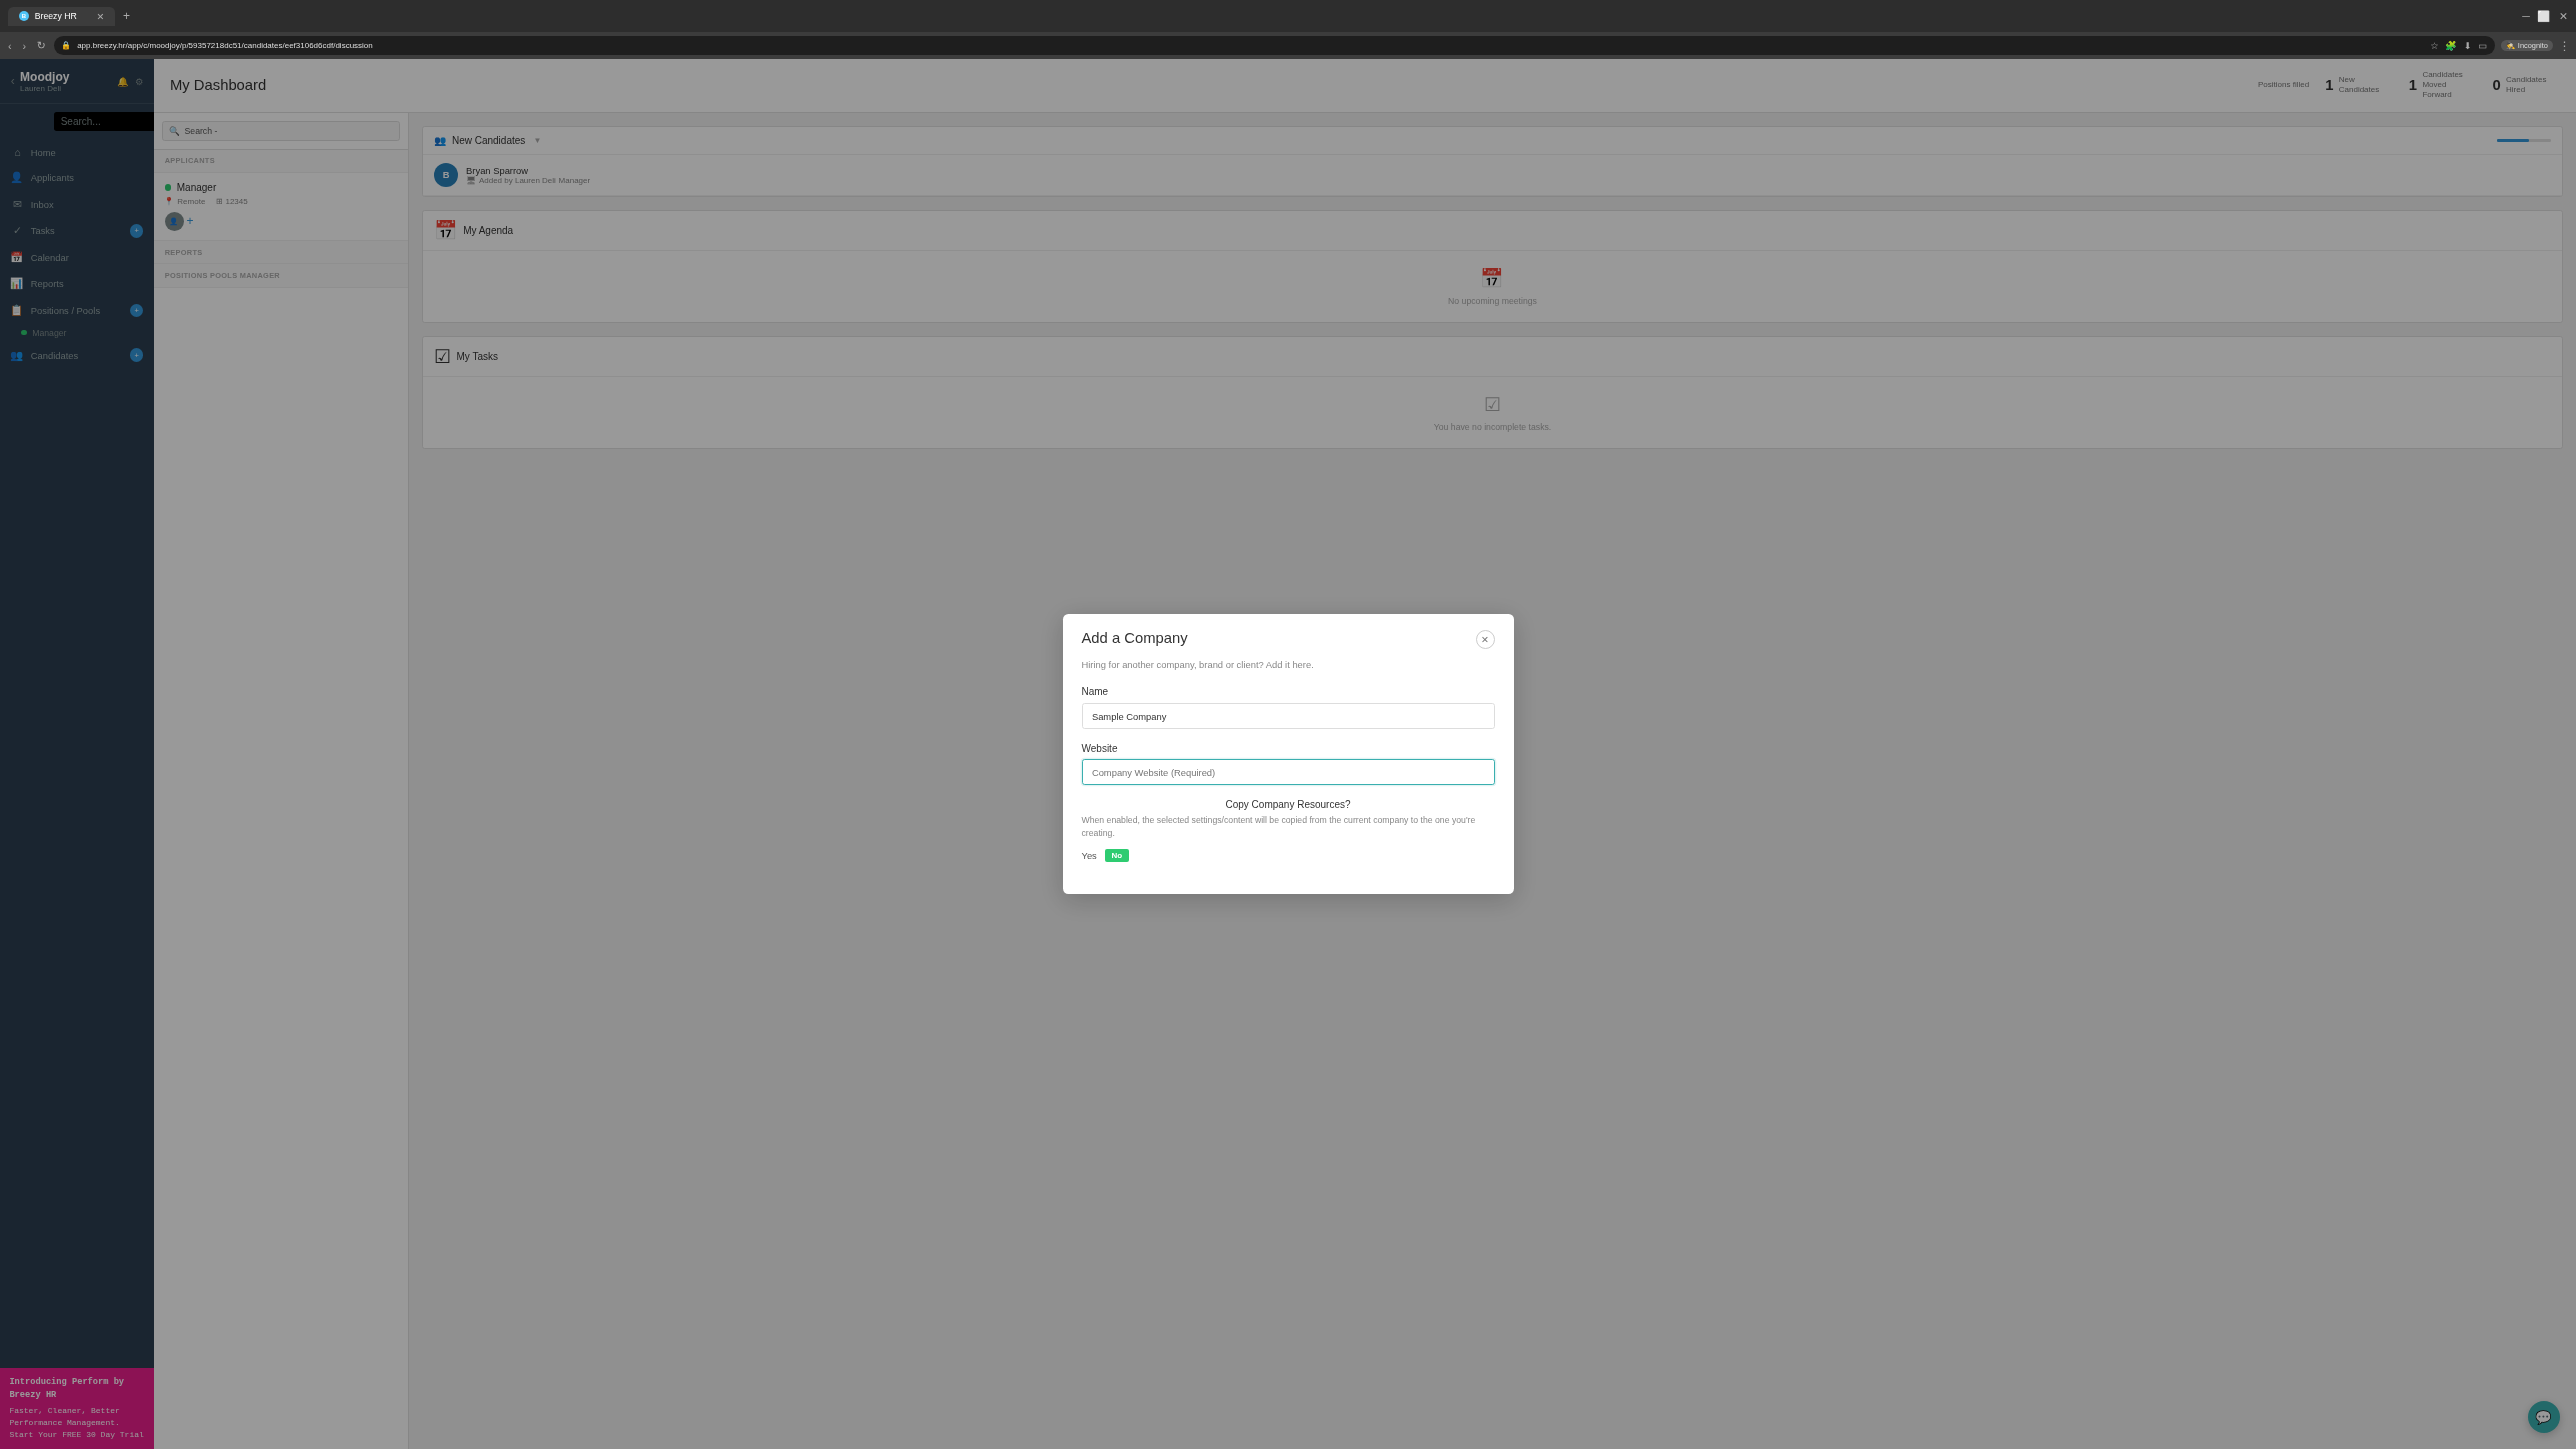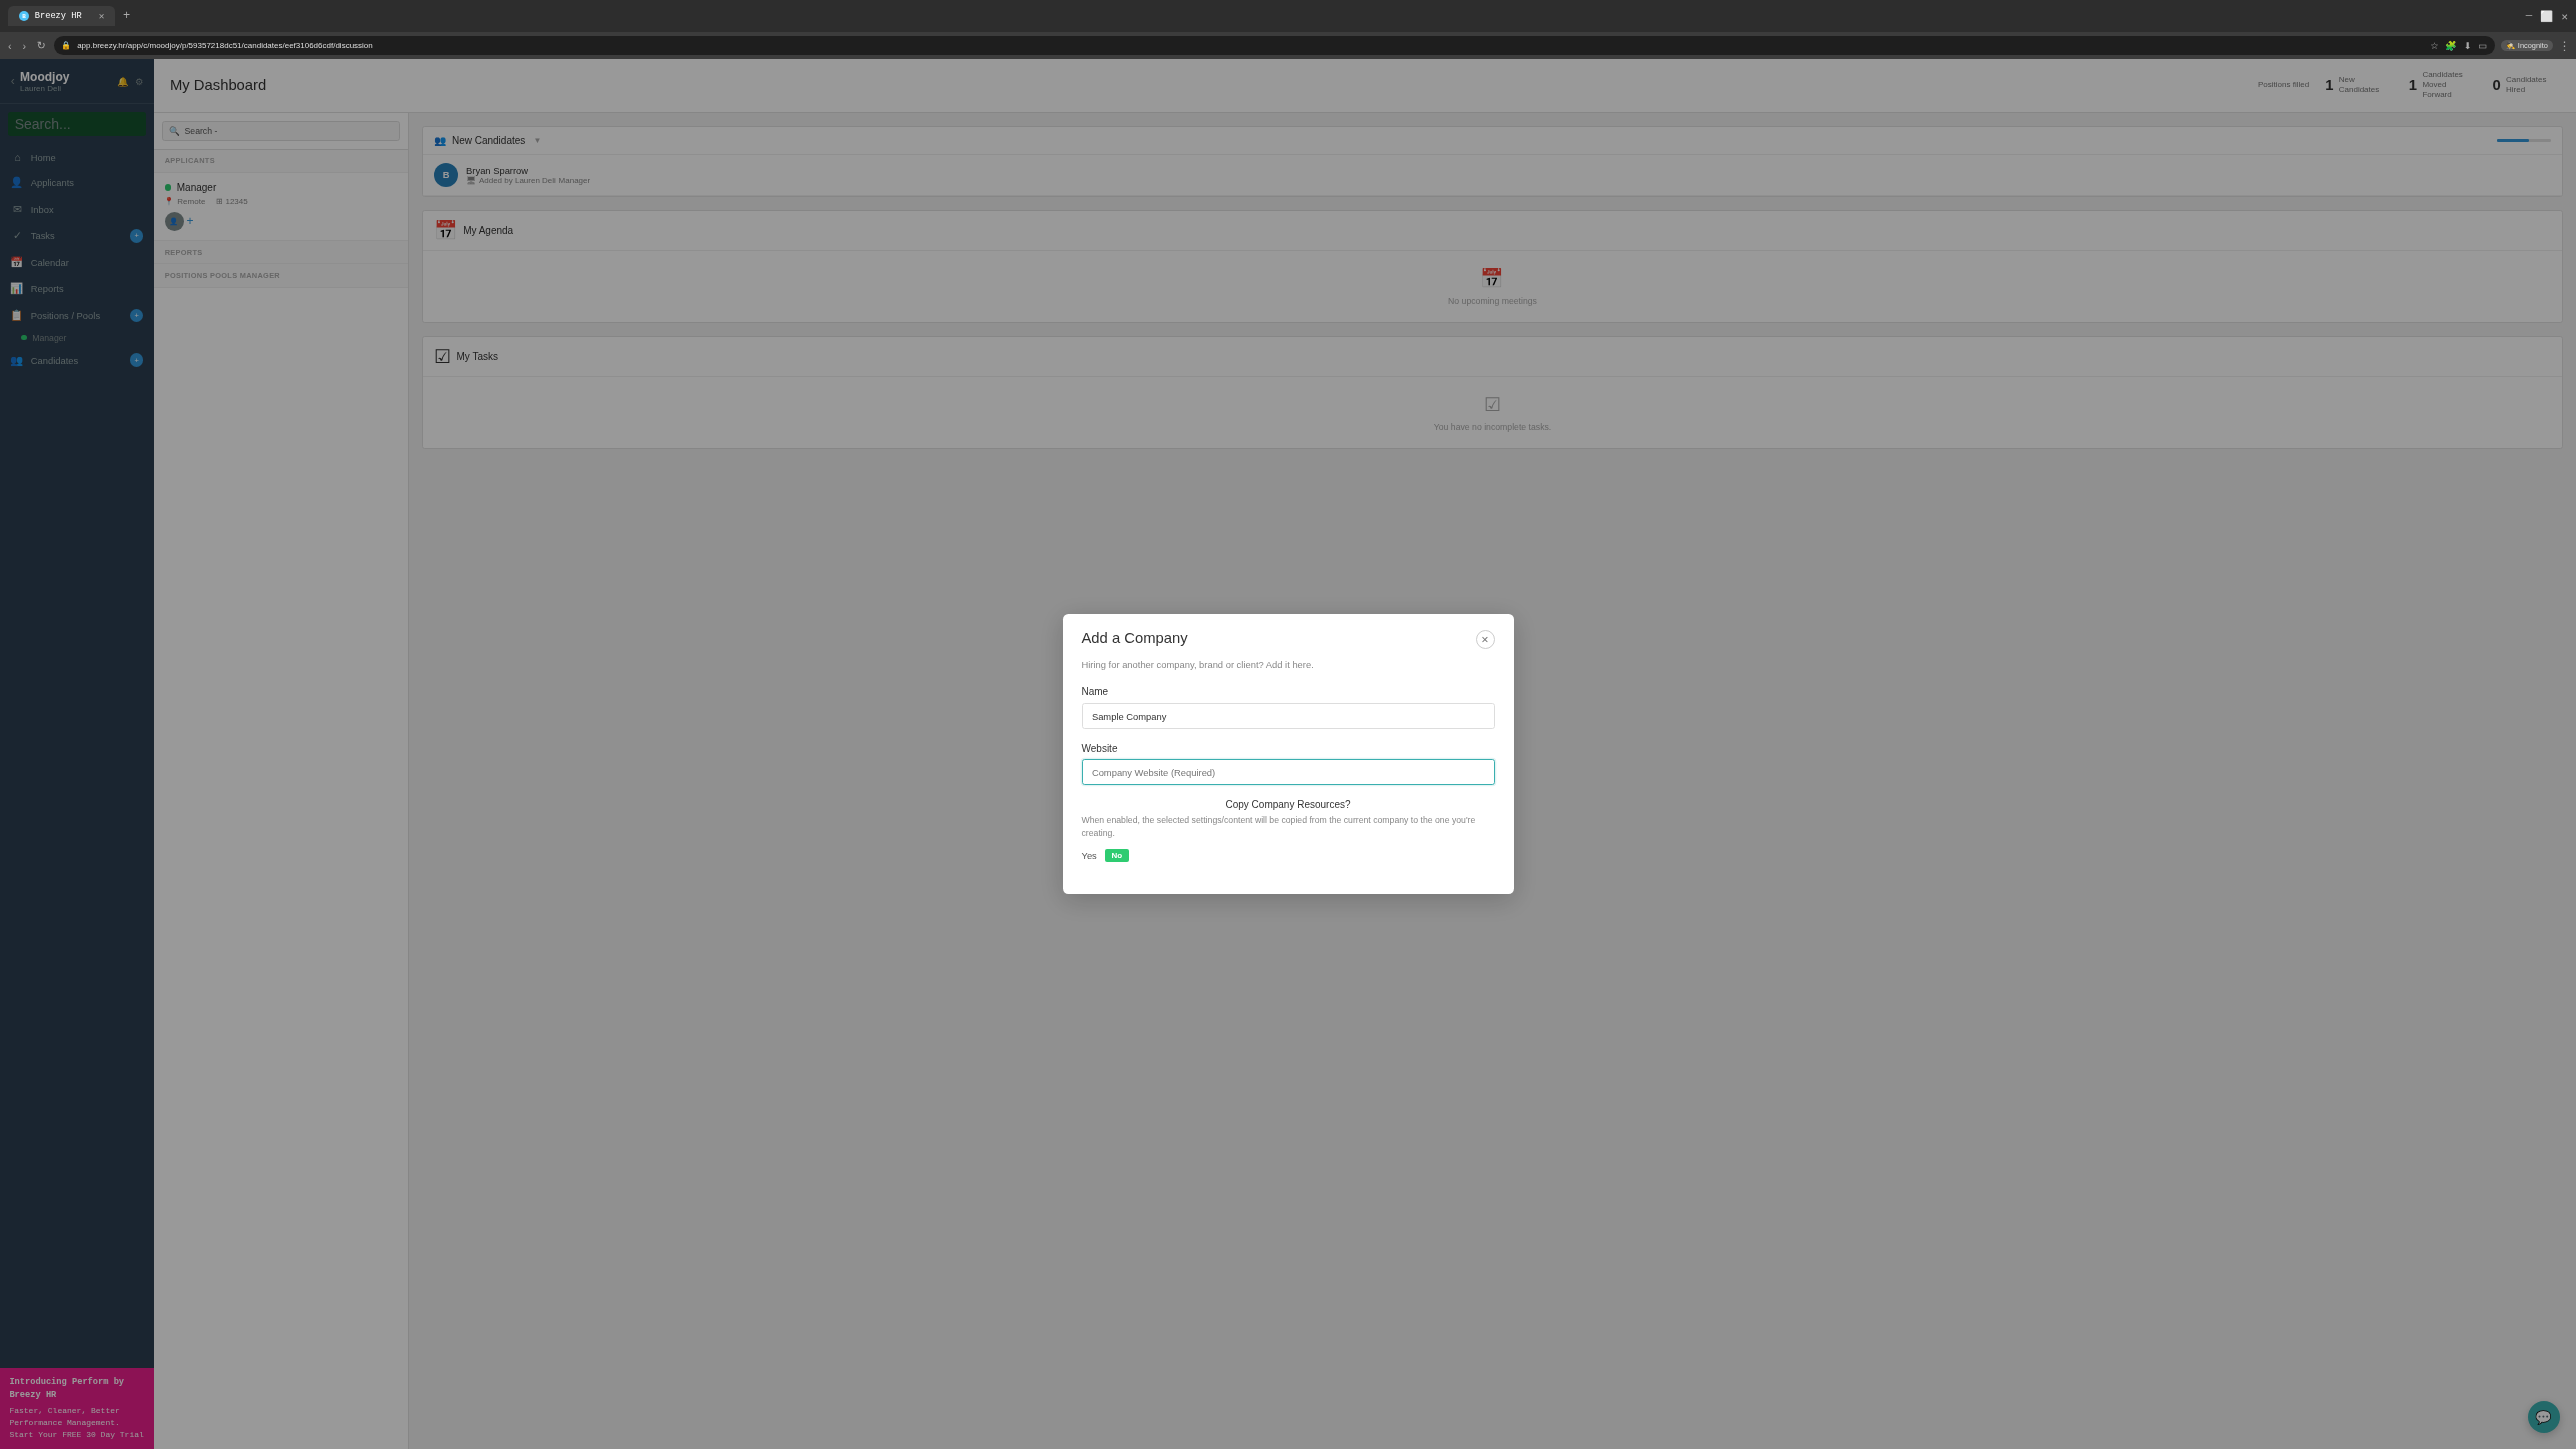--- a/index.html
+++ b/index.html
@@ -6,21 +6,20 @@
     body { font-family: -apple-system, BlinkMacSystemFont, 'Segoe UI', sans-serif; background: #f5f5f5; overflow: hidden; }
 
     
     .browser-chrome {
       background: #2d2d2d;
       height: 32px;
       display: flex;
       align-items: center;
       padding: 0 8px;
       gap: 5.4px;
-      font-family: Liberation Mono, monospace;
     }
     .browser-tabs {
       display: flex;
       align-items: center;
       gap: 2.7px;
     }
     .browser-tab {
       background: #3c3c3c;
       border-radius: 5.4px 5.4px 0 0;
       padding: 4px 10.7px;
@@ -104,27 +103,28 @@
     .sidebar-brand-name { font-size: 12px; font-weight: 600; }
     .sidebar-brand-user { font-size: 8px; color: #95a5a6; }
     .sidebar-brand-icons { display: flex; gap: 5.4px; margin-left: auto; }
     .brand-icon { color: #7f8c8d; font-size: 9.4px; cursor: pointer; }
 
     .sidebar-search {
       padding: 8px;
     }
     .sidebar-search input {
       width: 100%;
-      background: #14532d;
+      background: #000000;
       border: none;
       border-radius: 2.7px;
       padding: 4px 6.7px;
       color: #95a5a6;
-      font-size: 14px;
+      font-size: 10px;
       outline: none;
+      margin-left: 46px;
     }
     .sidebar-search input::placeholder { color: #7f8c8d; }
 
     .sidebar-nav { flex: 1; overflow-y: auto; }
     .nav-item {
       display: flex;
       align-items: center;
       padding: 6.7px 10.7px;
       color: #95a5a6;
       font-size: 9.4px;

